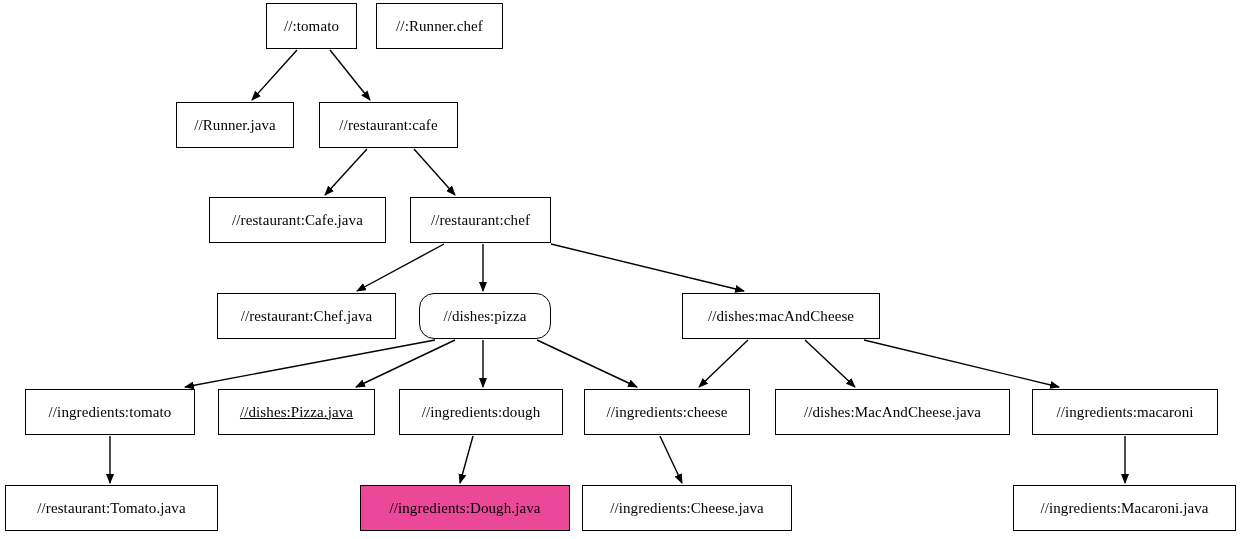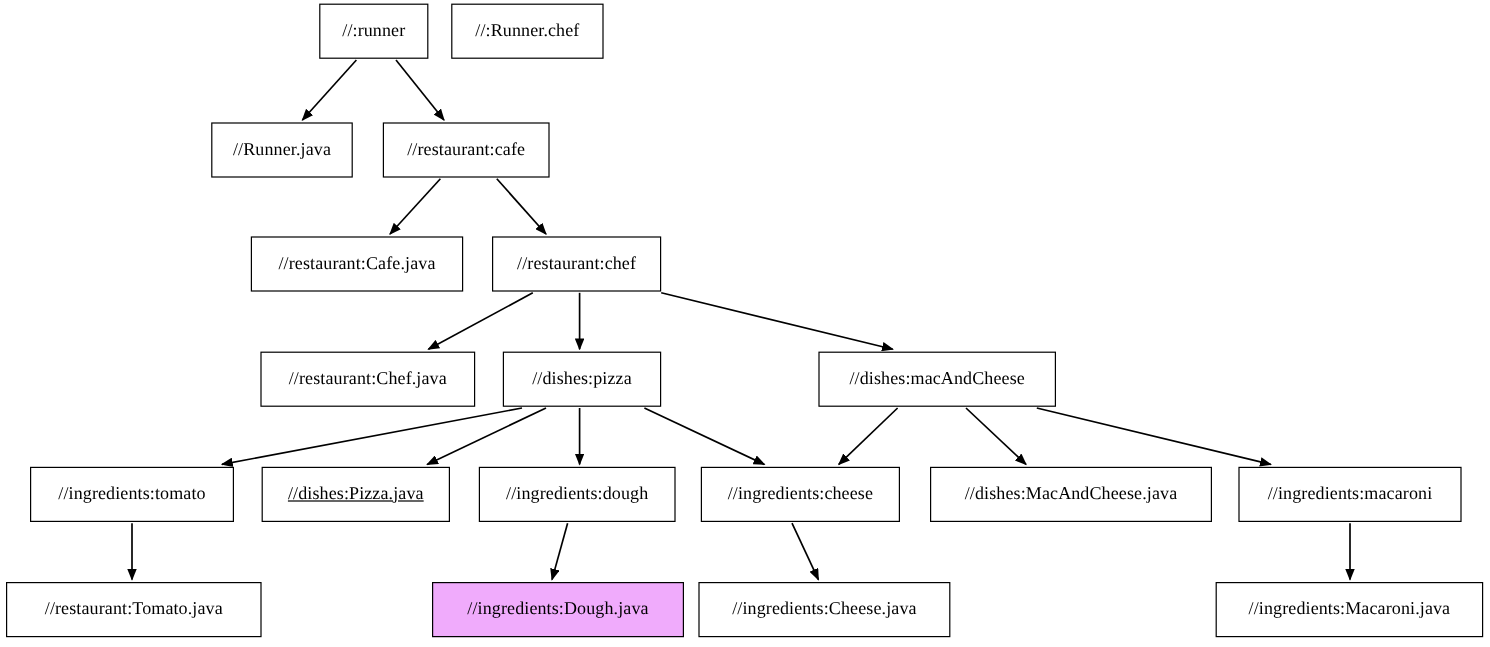--- a/index.html
+++ b/index.html
@@ -76,41 +76,41 @@
         <line x1="805" y1="340" x2="855" y2="387" stroke="#000000" stroke-width="1.4" marker-end="url(#arrowhead)"></line>
         <line x1="864" y1="340" x2="1059" y2="387" stroke="#000000" stroke-width="1.4" marker-end="url(#arrowhead)"></line>
         <line x1="110" y1="436" x2="110" y2="483" stroke="#000000" stroke-width="1.4" marker-end="url(#arrowhead)"></line>
         <line x1="473" y1="436" x2="460" y2="483" stroke="#000000" stroke-width="1.4" marker-end="url(#arrowhead)"></line>
         <line x1="660" y1="436" x2="682" y2="483" stroke="#000000" stroke-width="1.4" marker-end="url(#arrowhead)"></line>
         <line x1="1125" y1="436" x2="1125" y2="483" stroke="#000000" stroke-width="1.4" marker-end="url(#arrowhead)"></line>
       </g>
   </svg>
   <div id="node-layer">
       <div class="graph-node" style="left: 266px; top: 3px; width: 91px; height: 46px; border-color: rgb(0, 0, 0); background: rgb(255, 255, 255);">
-        <span class="node-label">//:runner</span>
+        <span class="node-label">//:tomato</span>
       </div>
       <div class="graph-node" style="left: 376px; top: 3px; width: 127px; height: 46px; border-color: rgb(0, 0, 0); background: rgb(255, 255, 255);">
         <span class="node-label">//:Runner.chef</span>
       </div>
       <div class="graph-node" style="left: 176px; top: 102px; width: 118px; height: 46px; border-color: rgb(0, 0, 0); background: rgb(255, 255, 255);">
         <span class="node-label">//Runner.java</span>
       </div>
       <div class="graph-node" style="left: 319px; top: 102px; width: 139px; height: 46px; border-color: rgb(0, 0, 0); background: rgb(255, 255, 255);">
         <span class="node-label">//restaurant:cafe</span>
       </div>
       <div class="graph-node" style="left: 209px; top: 197px; width: 177px; height: 46px; border-color: rgb(0, 0, 0); background: rgb(255, 255, 255);">
         <span class="node-label">//restaurant:Cafe.java</span>
       </div>
       <div class="graph-node" style="left: 410px; top: 197px; width: 141px; height: 46px; border-color: rgb(0, 0, 0); background: rgb(255, 255, 255);">
         <span class="node-label">//restaurant:chef</span>
       </div>
       <div class="graph-node" style="left: 217px; top: 293px; width: 179px; height: 46px; border-color: rgb(0, 0, 0); background: rgb(255, 255, 255);">
         <span class="node-label">//restaurant:Chef.java</span>
       </div>
-      <div class="graph-node" style="left: 419px; top: 293px; width: 132px; height: 46px; border-color: rgb(0, 0, 0); background: rgb(255, 255, 255);">
+      <div class="graph-node" style="left: 419px; top: 293px; width: 132px; height: 46px; border-color: rgb(0, 0, 0); background: rgb(255, 255, 255); border-radius: 15px;">
         <span class="node-label">//dishes:pizza</span>
       </div>
       <div class="graph-node" style="left: 682px; top: 293px; width: 198px; height: 46px; border-color: rgb(0, 0, 0); background: rgb(255, 255, 255);">
         <span class="node-label">//dishes:macAndCheese</span>
       </div>
       <div class="graph-node" style="left: 25px; top: 389px; width: 170px; height: 46px; border-color: rgb(0, 0, 0); background: rgb(255, 255, 255);">
         <span class="node-label">//ingredients:tomato</span>
       </div>
       <div class="graph-node" style="left: 218px; top: 389px; width: 157px; height: 46px; border-color: rgb(0, 0, 0); background: rgb(255, 255, 255); text-decoration: underline;">
         <span class="node-label">//dishes:Pizza.java</span>
@@ -123,21 +123,21 @@
       </div>
       <div class="graph-node" style="left: 775px; top: 389px; width: 235px; height: 46px; border-color: rgb(0, 0, 0); background: rgb(255, 255, 255);">
         <span class="node-label">//dishes:MacAndCheese.java</span>
       </div>
       <div class="graph-node" style="left: 1032px; top: 389px; width: 186px; height: 46px; border-color: rgb(0, 0, 0); background: rgb(255, 255, 255);">
         <span class="node-label">//ingredients:macaroni</span>
       </div>
       <div class="graph-node" style="left: 5px; top: 485px; width: 213px; height: 46px; border-color: rgb(0, 0, 0); background: rgb(255, 255, 255);">
         <span class="node-label">//restaurant:Tomato.java</span>
       </div>
-      <div class="graph-node" style="left: 360px; top: 485px; width: 210px; height: 46px; border-color: rgb(0, 0, 0); background: #f0abfc;">
+      <div class="graph-node" style="left: 360px; top: 485px; width: 210px; height: 46px; border-color: rgb(0, 0, 0); background: #ec4899;">
         <span class="node-label">//ingredients:Dough.java</span>
       </div>
       <div class="graph-node" style="left: 582px; top: 485px; width: 210px; height: 46px; border-color: rgb(0, 0, 0); background: rgb(255, 255, 255);">
         <span class="node-label">//ingredients:Cheese.java</span>
       </div>
       <div class="graph-node" style="left: 1013px; top: 485px; width: 223px; height: 46px; border-color: rgb(0, 0, 0); background: rgb(255, 255, 255);">
         <span class="node-label">//ingredients:Macaroni.java</span>
       </div>
     </div>
 </div>

